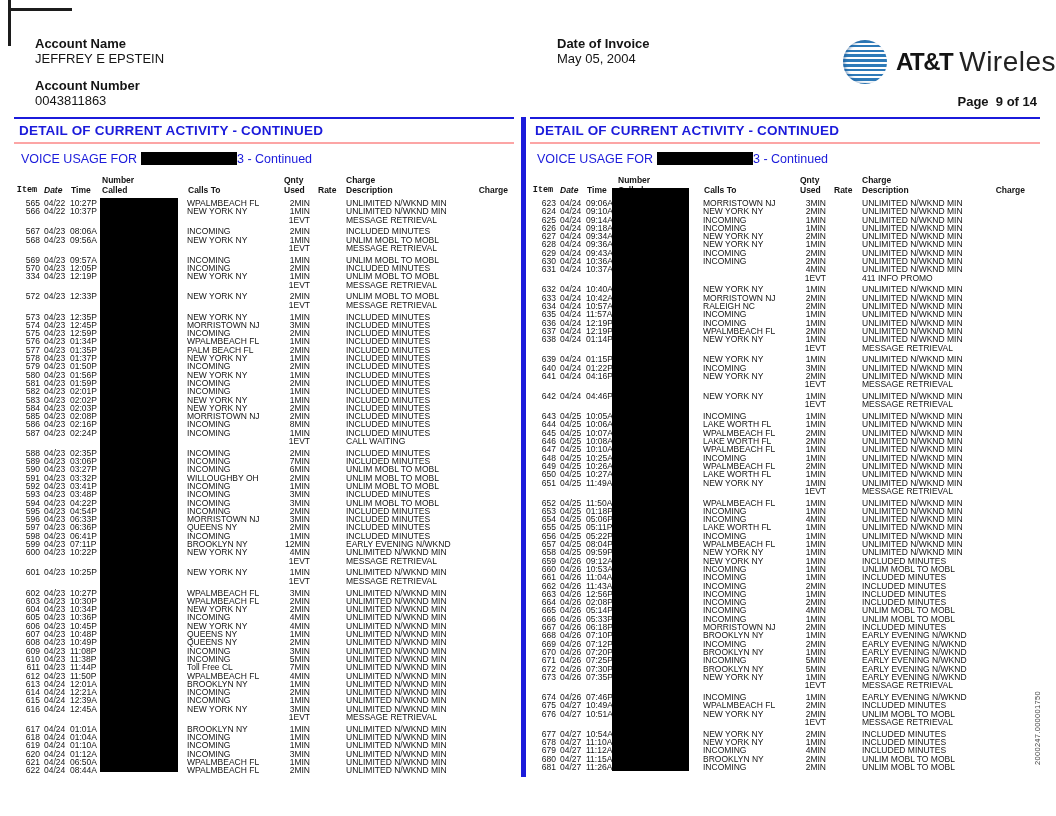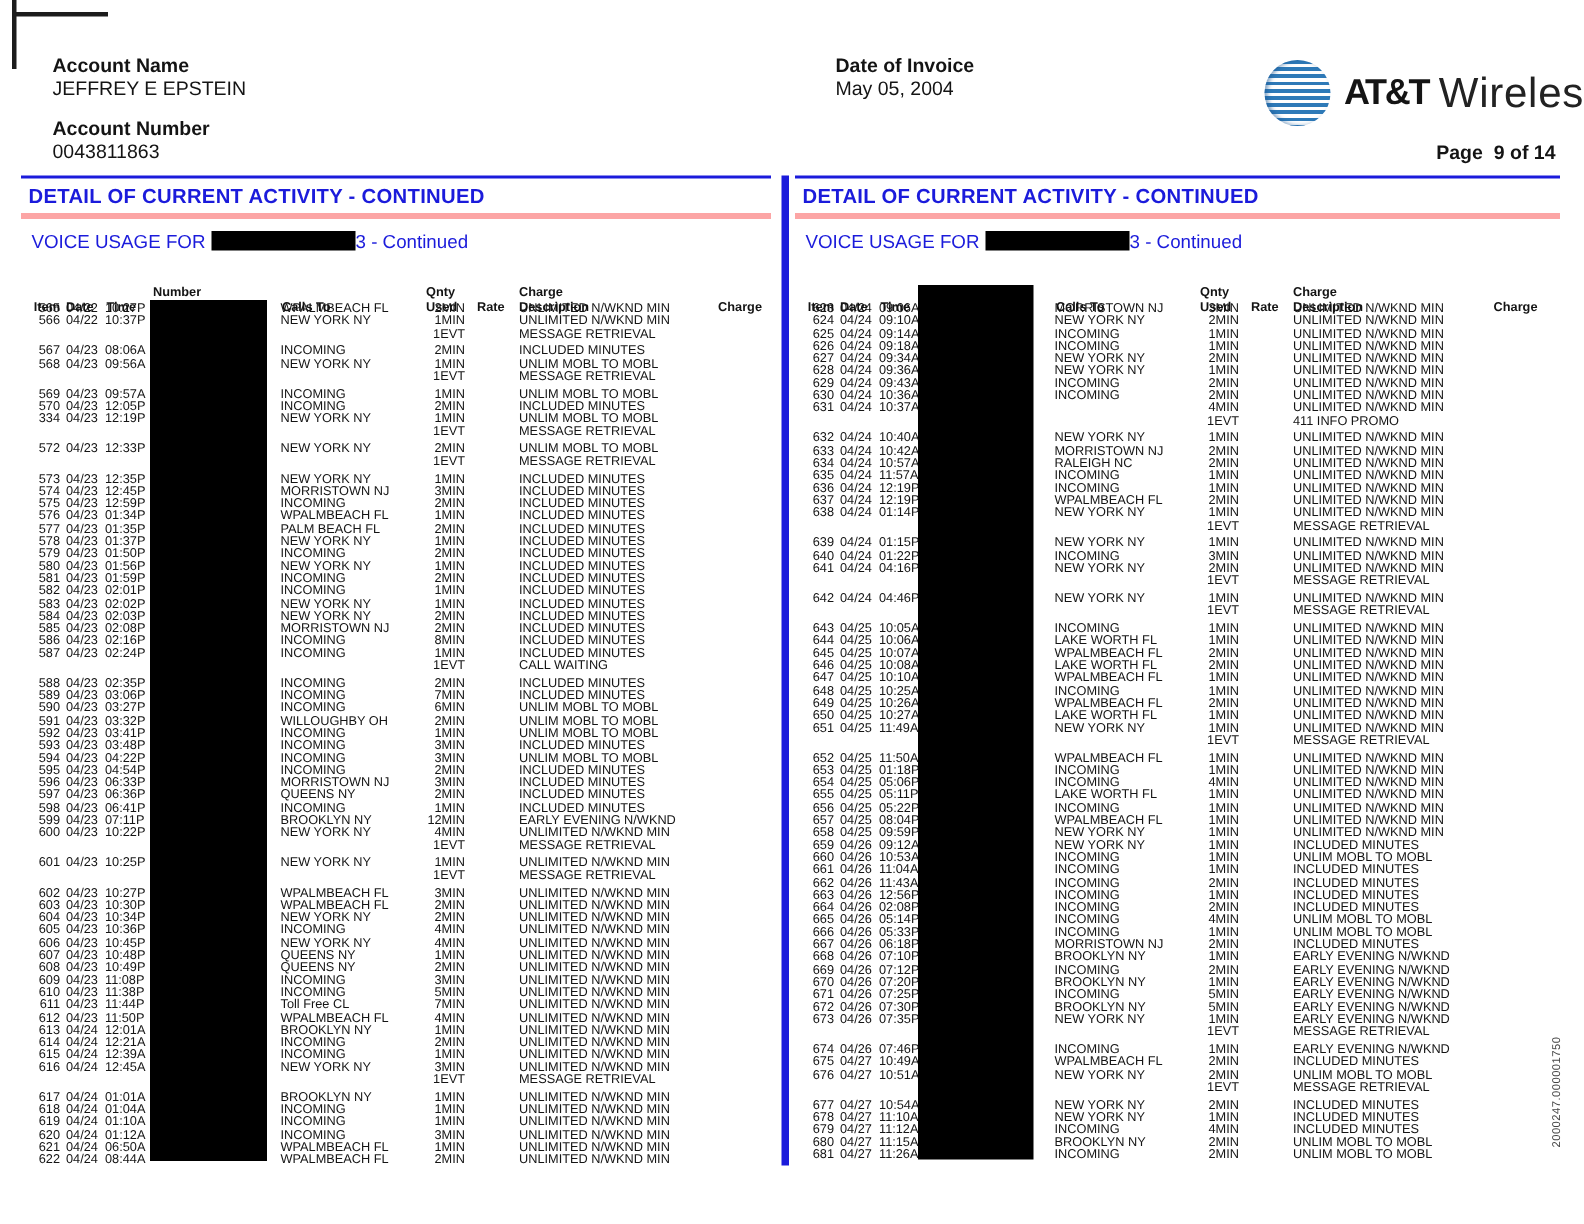--- a/index.html
+++ b/index.html
@@ -27,33 +27,33 @@
 
   .page-label { position:absolute; right:19px; top:94px; font-size:13px; font-weight:bold; white-space:pre; }
 
   .divider { position:absolute; left:521px; top:117px; width:5px; height:660px; background:#1b1bdb; }
 
   .col { position:absolute; top:117px; }
   .col-left  { left:14px;  width:500px; }
   .col-right { left:530px; width:510px; }
 
   .section-bar {
-    border-top:2px solid #1b1bdb; border-bottom:4px solid #fca5a5;
+    border-top:2px solid #1b1bdb; border-bottom:2px solid #fca5a5;
     padding:4px 0 4px 5px; font-size:13.5px; font-weight:bold; color:#1b1bdb;
     letter-spacing:.2px;
   }
   .usage-line { margin:8px 0 0 7px; font-size:12.5px; color:#1b1bdb; height:16px; white-space:nowrap; }
   .usage-redaction { display:inline-block; width:96px; height:13px; background:#000; vertical-align:-2px; margin-left:4px; }
 
   .thead { position:relative; height:10px; font-size:8.5px; font-weight:bold; white-space:nowrap; }
   .thead1 { margin-top:7px; }
-  .thead span { position:absolute; top:12px; }
+  .thead span { position:absolute; top:0; }
   .h-number { left:88px; }  .h-qnty { left:270px; }  .h-chargetop { left:332px; }
-  .h-item { left:0; width:26px; text-align:right; }
-  .h-date { left:30px; } .h-time { left:57px; } .h-called { left:88px; }
+  .h-item { left:0; width:26px; text-align:center;font-family:Liberation Mono, monospace; }
+  .h-date { left:30px;font-style:italic; } .h-time { left:57px; } .h-called { left:88px; }
   .h-callsto { left:174px; } .h-used { left:270px; } .h-rate { left:304px; }
   .h-desc { left:332px; }
   .h-charge { right:6px; }
   .col-right .h-charge { right:15px; }
 
   .rows { position:relative; margin-top:4px; font-size:8.5px; }
   .row { height:8.3px; line-height:8.5px; white-space:nowrap; }
   .row-gap { height:3.5px; }
   .c-item   { display:inline-block; width:26px; text-align:right; }
   .c-date   { display:inline-block; width:24px; margin-left:4px; }

